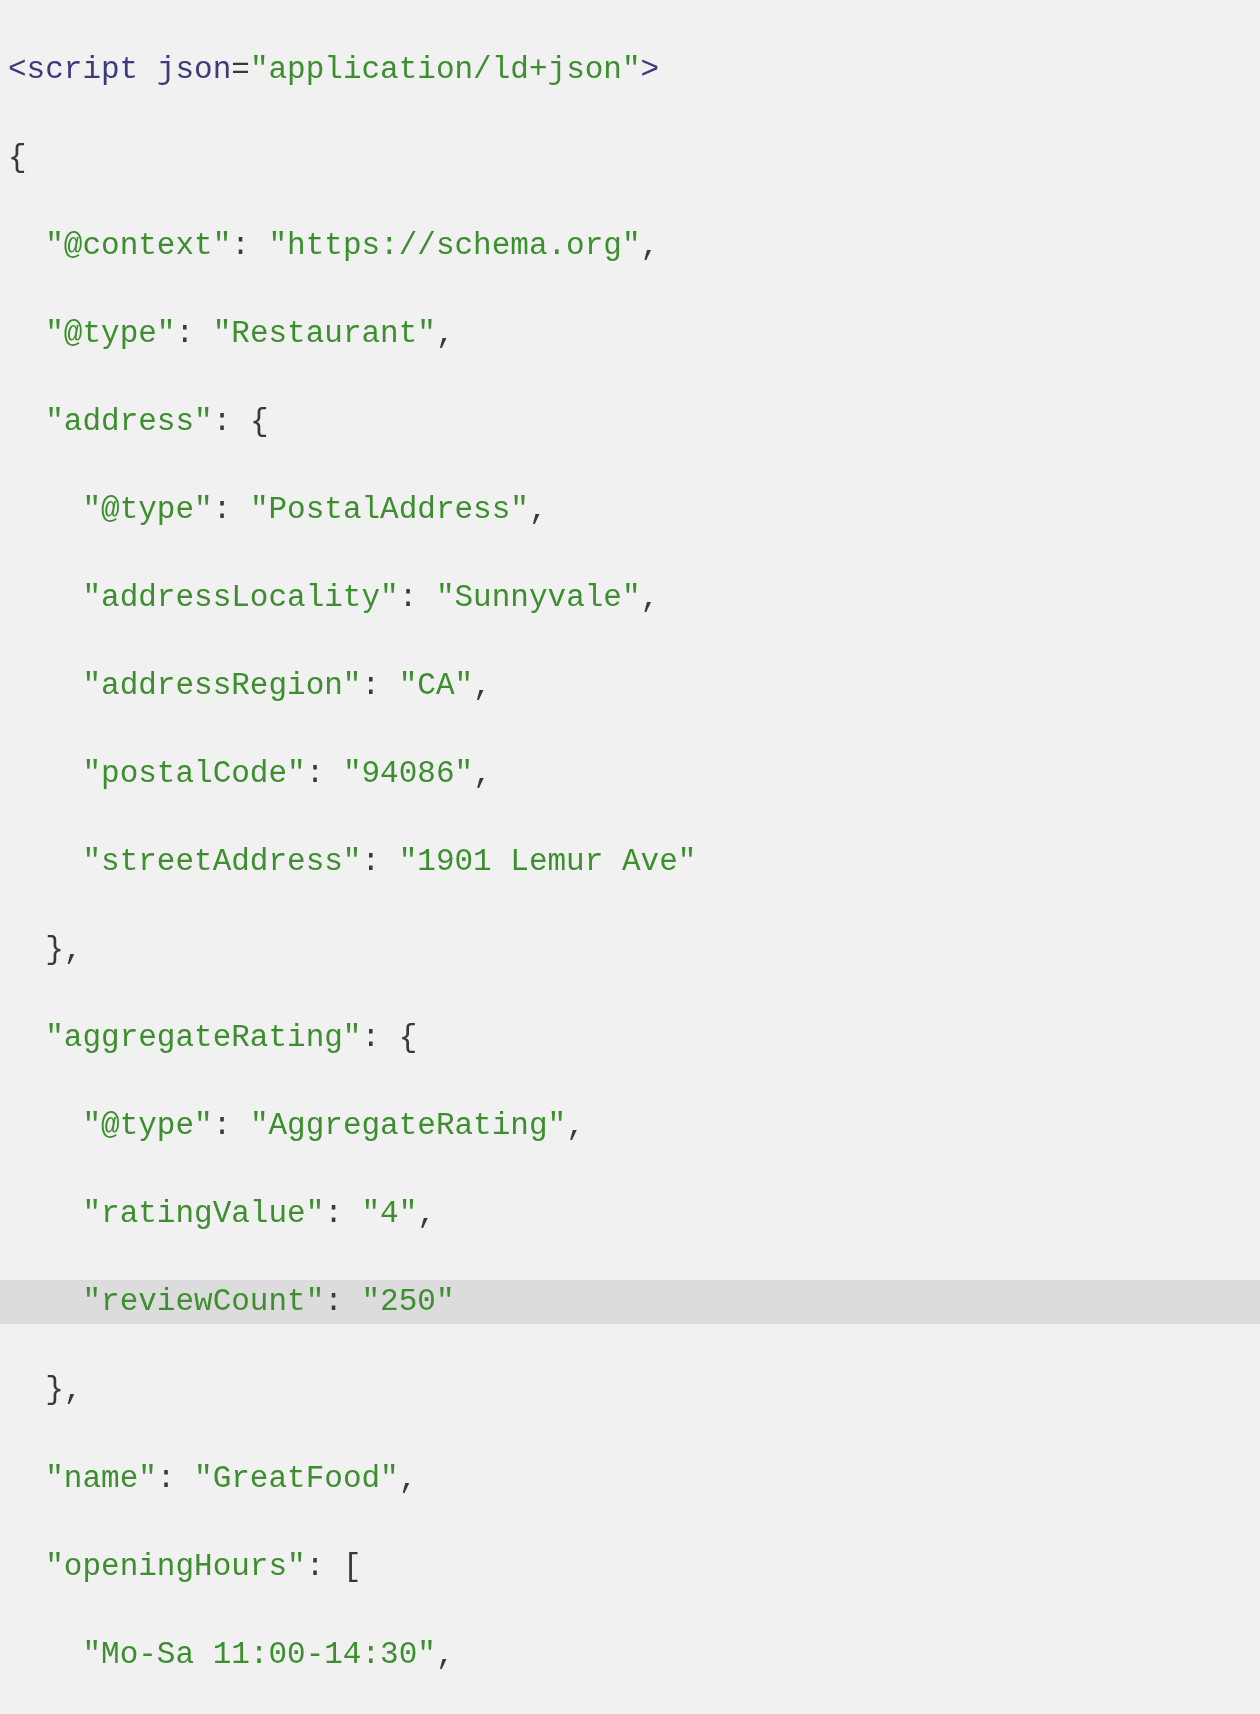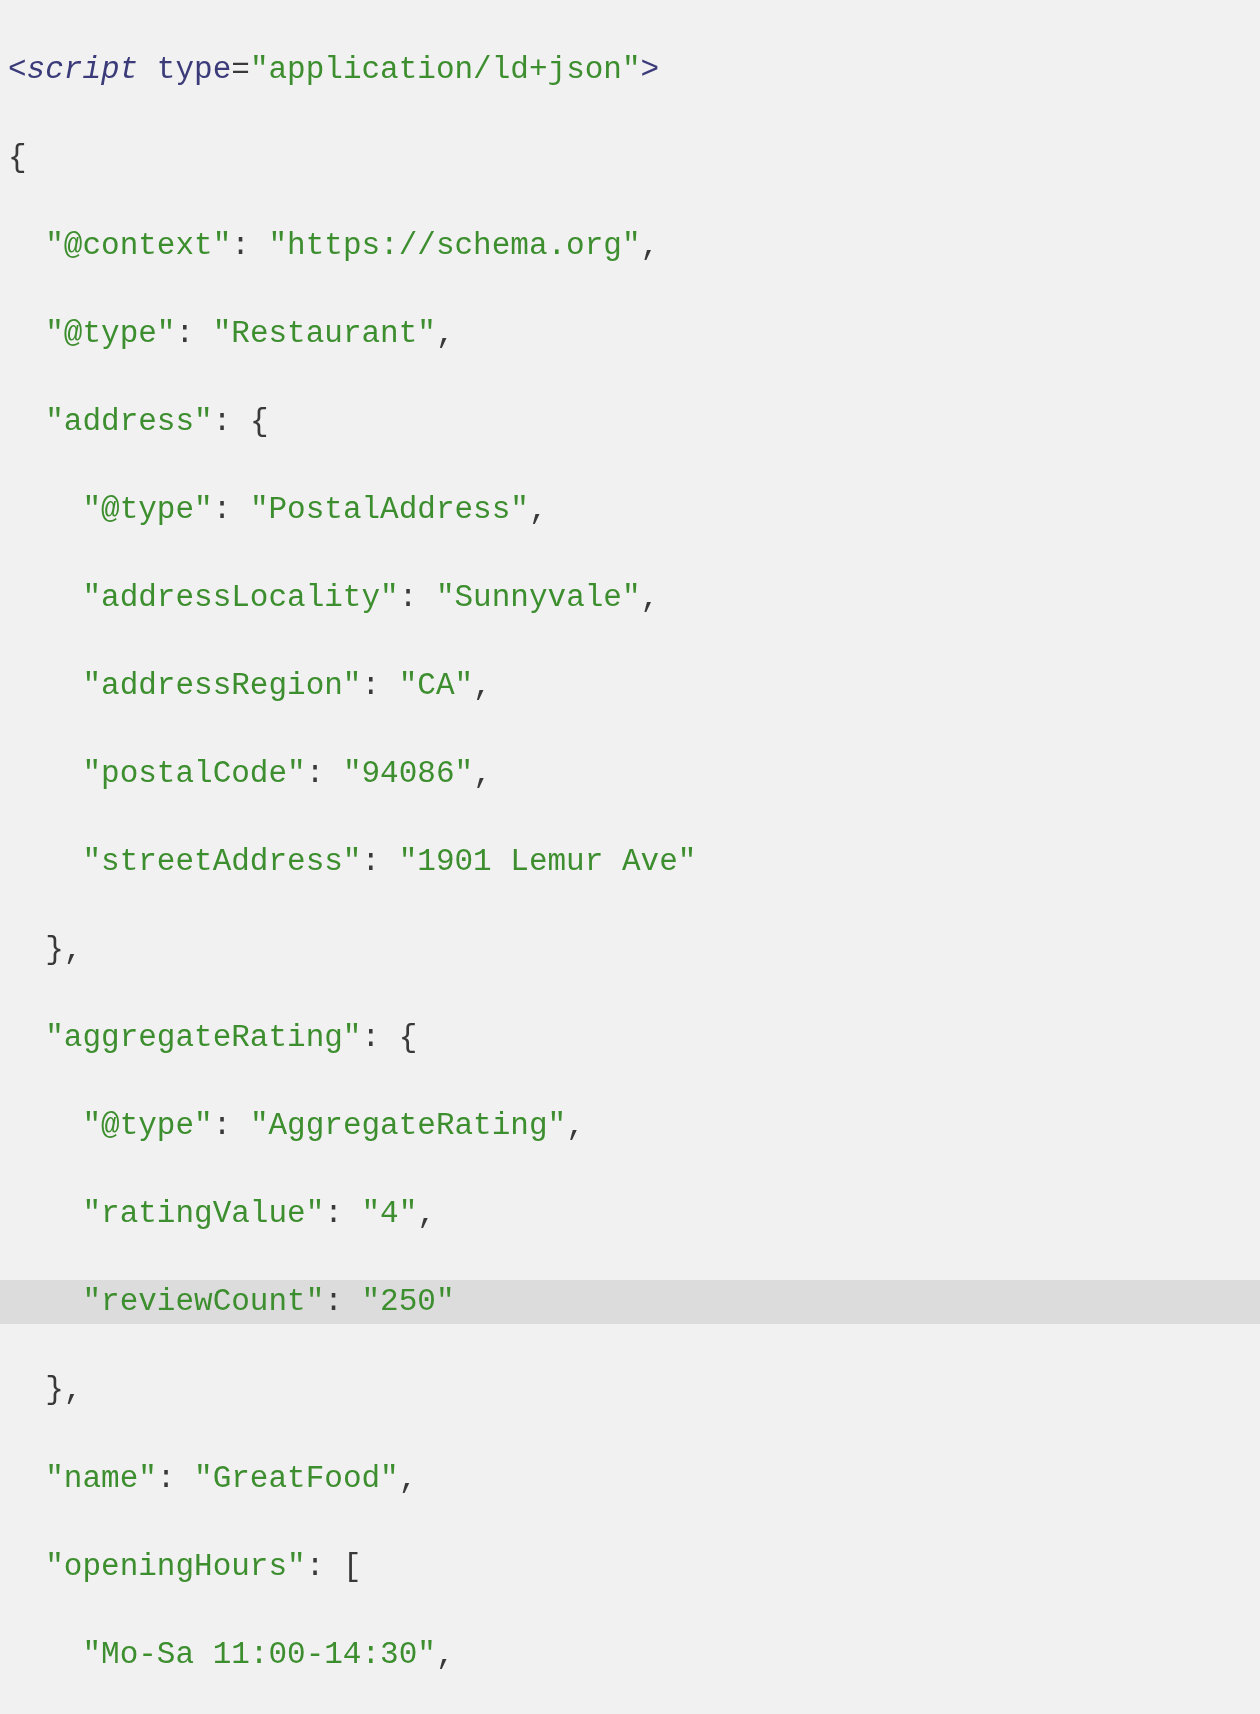--- a/index.html
+++ b/index.html
@@ -13,39 +13,39 @@
   }
   .code-block {
     padding: 4px 6px 4px 6px;
     white-space: pre;
     overflow: hidden;
   }
   .line {
     display: block;
     padding: 0 2px;
   }
-  .tag { color: #3b3b7a; font-style: italic; } 
+  .tag { color: #3b3b7a; } 
   .attr-name { color: #3b3b7a; } 
   .attr-val { color: #3d8e2f; } 
   .angle { color: #3b3b7a; }
   .key { color: #3d8e2f; }      
   .str { color: #3d8e2f; }      
   .punct { color: #393939; }    
   .highlight {
     background: #dcdcdc;
     display: block;
     margin: 0 -6px;
     padding: 0 8px;
   }
 </style>
 </head>
 <body>
 
 <div class="code-block">
-<span class="line"><span class="angle">&lt;</span><span class="tag">script</span> <span class="attr-name">type</span><span class="punct">=</span><span class="attr-val">"application/ld+json"</span><span class="angle">&gt;</span></span>
+<span class="line"><span class="angle">&lt;</span><span class="tag">script</span> <span class="attr-name">json</span><span class="punct">=</span><span class="attr-val">"application/ld+json"</span><span class="angle">&gt;</span></span>
 <span class="line"><span class="punct">{</span></span>
 <span class="line">  <span class="key">"@context"</span><span class="punct">: </span><span class="str">"https://schema.org"</span><span class="punct">,</span></span>
 <span class="line">  <span class="key">"@type"</span><span class="punct">: </span><span class="str">"Restaurant"</span><span class="punct">,</span></span>
 <span class="line">  <span class="key">"address"</span><span class="punct">: </span><span class="punct">{</span></span>
 <span class="line">    <span class="key">"@type"</span><span class="punct">: </span><span class="str">"PostalAddress"</span><span class="punct">,</span></span>
 <span class="line">    <span class="key">"addressLocality"</span><span class="punct">: </span><span class="str">"Sunnyvale"</span><span class="punct">,</span></span>
 <span class="line">    <span class="key">"addressRegion"</span><span class="punct">: </span><span class="str">"CA"</span><span class="punct">,</span></span>
 <span class="line">    <span class="key">"postalCode"</span><span class="punct">: </span><span class="str">"94086"</span><span class="punct">,</span></span>
 <span class="line">    <span class="key">"streetAddress"</span><span class="punct">: </span><span class="str">"1901 Lemur Ave"</span></span>
 <span class="line">  <span class="punct">},</span></span>

